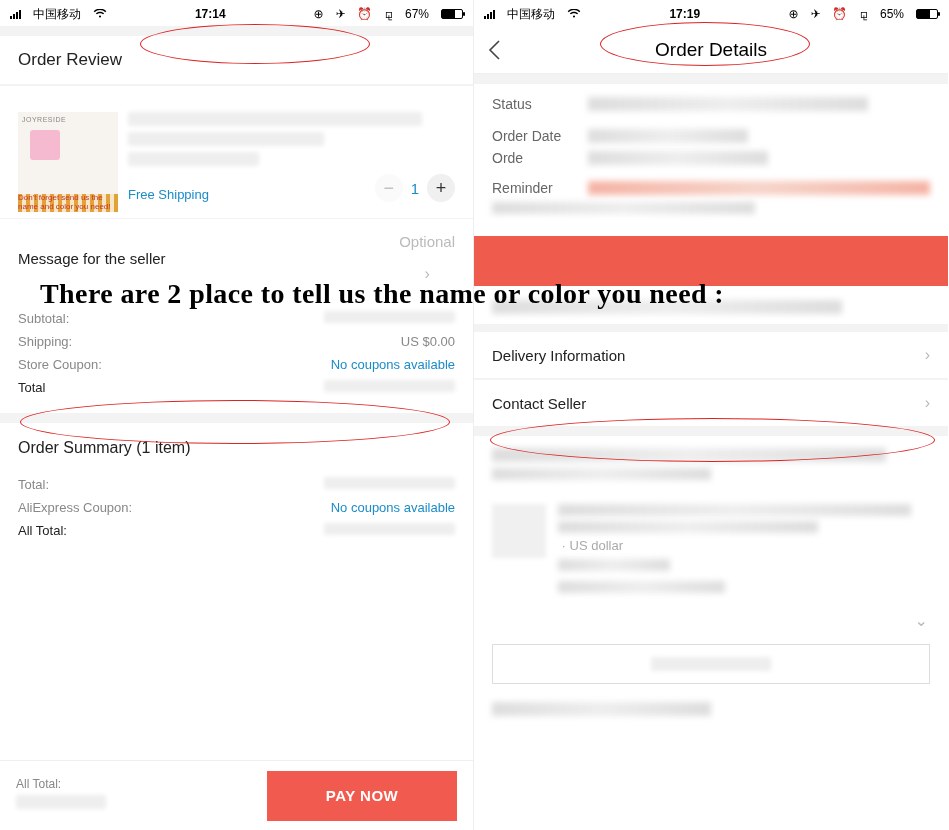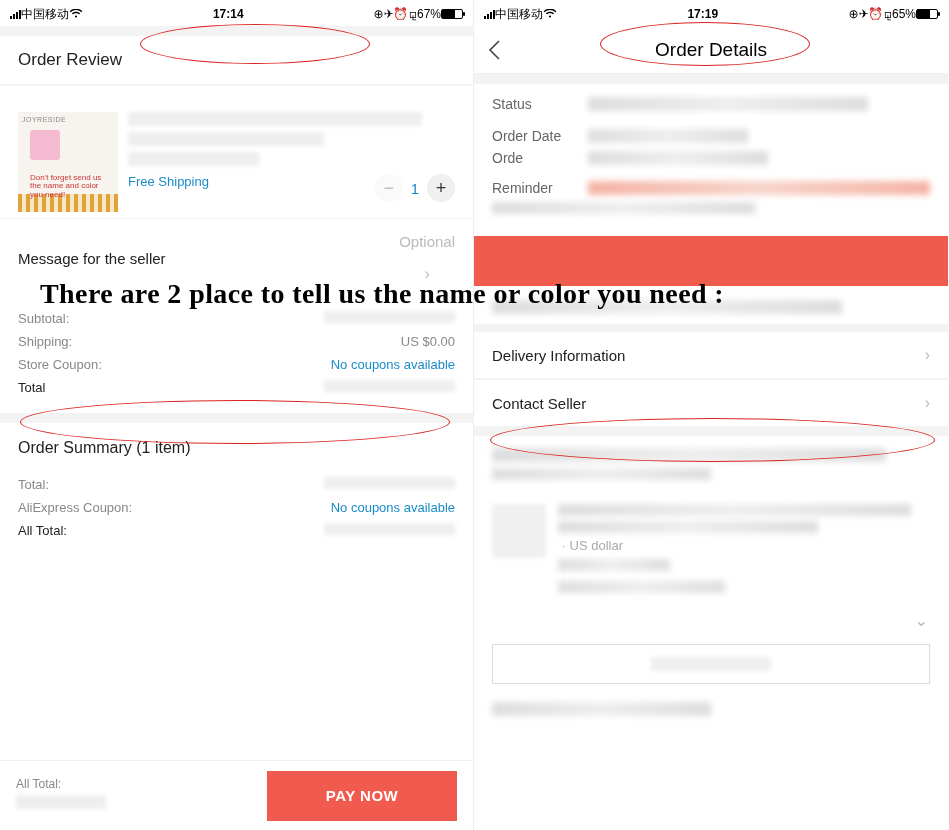--- a/index.html
+++ b/index.html
@@ -29,21 +29,21 @@
   .status-bar {
     display: flex;
     align-items: center;
     justify-content: space-between;
     height: 26px;
     padding: 2px 10px 0 10px;
     font-size: 12px;
     font-weight: 500;
     color: #000;
   }
-  .status-left, .status-right { display:flex; align-items:center; gap:0; }
+  .status-left, .status-right { display:flex; align-items:center; gap:12px; }
   .status-center { font-weight:600; }
   .signal-bars { display:flex; align-items:flex-end; gap:1px; height:10px;}
   .signal-bars span { width:2px; background:#000; display:block;}
   .signal-bars span:nth-child(1){height:3px;}
   .signal-bars span:nth-child(2){height:5px;}
   .signal-bars span:nth-child(3){height:7px;}
   .signal-bars span:nth-child(4){height:9px;}
   .wifi { width:14px; height:10px; }
   .battery {
     width:22px; height:10px; border:1px solid #000; border-radius:2px; position:relative;
@@ -75,34 +75,34 @@
   .ellipse-msg { top:400px; left:20px; width:430px; height:44px; }
   .ellipse-contact { top:418px; left:490px; width:445px; height:44px; }
 
   .section-gap { height:10px; background:#f3f3f3; }
   .section { padding: 14px 18px; background:#fff; }
   .section-title { font-size:17px; color:#222; font-weight:400; }
   .seller-line { font-size:14px; color:#222; margin-top:2px; }
   .product-row { display:flex; gap:10px; margin-top:14px; align-items:flex-start;}
   .product-thumb {
     width:100px; height:100px; background:#f7f4ef; position:relative; overflow:hidden;
-    display:flex; flex-direction:column; justify-content:flex-end; font-size:8px; color:#c33; padding:12px;
+    display:flex; flex-direction:column; justify-content:flex-end; font-size:8px; color:#c33; padding:0;
   }
   .product-thumb .brand {position:absolute;top:4px;left:4px;font-size:7px;color:#888;letter-spacing:0.5px;}
   .product-thumb .pink {position:absolute;top:18px;left:12px;width:30px;height:30px;background:#f5b9d0;border-radius:3px;}
   .product-thumb .stripes{position:absolute;bottom:0;left:0;right:0;height:18px;
     background:repeating-linear-gradient(90deg,#e2a23a 0 4px,#f6e7c9 4px 8px);}
   .product-info { flex:1; }
   .blur-line {
     height:14px; background:#eee; border-radius:2px; margin-bottom:6px;
     filter: blur(2px);
   }
   .blur-line.w90{width:90%;} .blur-line.w60{width:60%;} .blur-line.w40{width:40%;}
   .blur-line.w30{width:30%;}
-  .qty-row { display:flex; align-items:flex-start; gap:10px; margin-top:8px; justify-content:space-between;}
+  .qty-row { display:flex; align-items:flex-end; gap:10px; margin-top:8px; justify-content:space-between;}
   .free-ship { color:#1a8cc8; font-size:13px; }
   .qty-controls { display:flex; align-items:center; gap:8px;}
   .qbtn { width:28px;height:28px;border-radius:50%;background:#f0f0f0;display:flex;align-items:center;justify-content:center;font-size:18px;color:#333;}
   .qbtn.minus{background:#fafafa;color:#bbb;}
   .qval{font-size:15px;color:#1a8cc8;}
   .hint-line{font-size:12px;color:#999;margin-top:8px;}
   .row-link {
     display:flex;justify-content:space-between;align-items:center;
     padding:14px 18px;font-size:15px;color:#222;border-top:1px solid #f3f3f3;
   }

